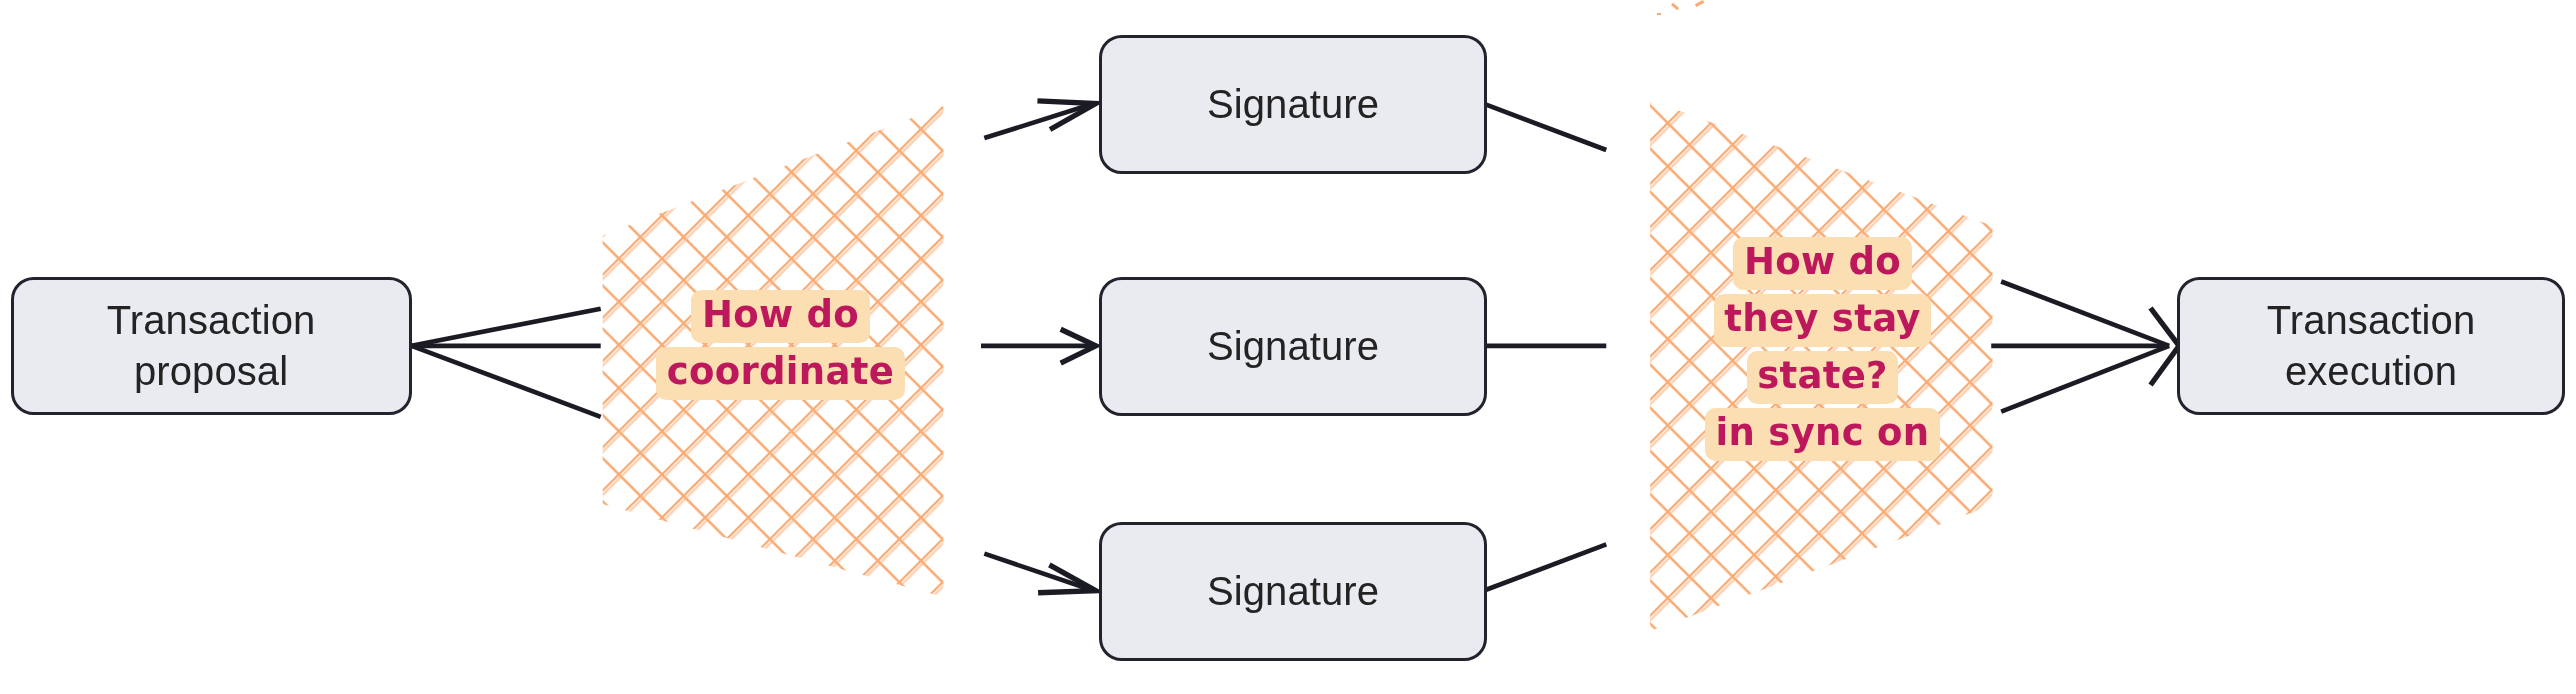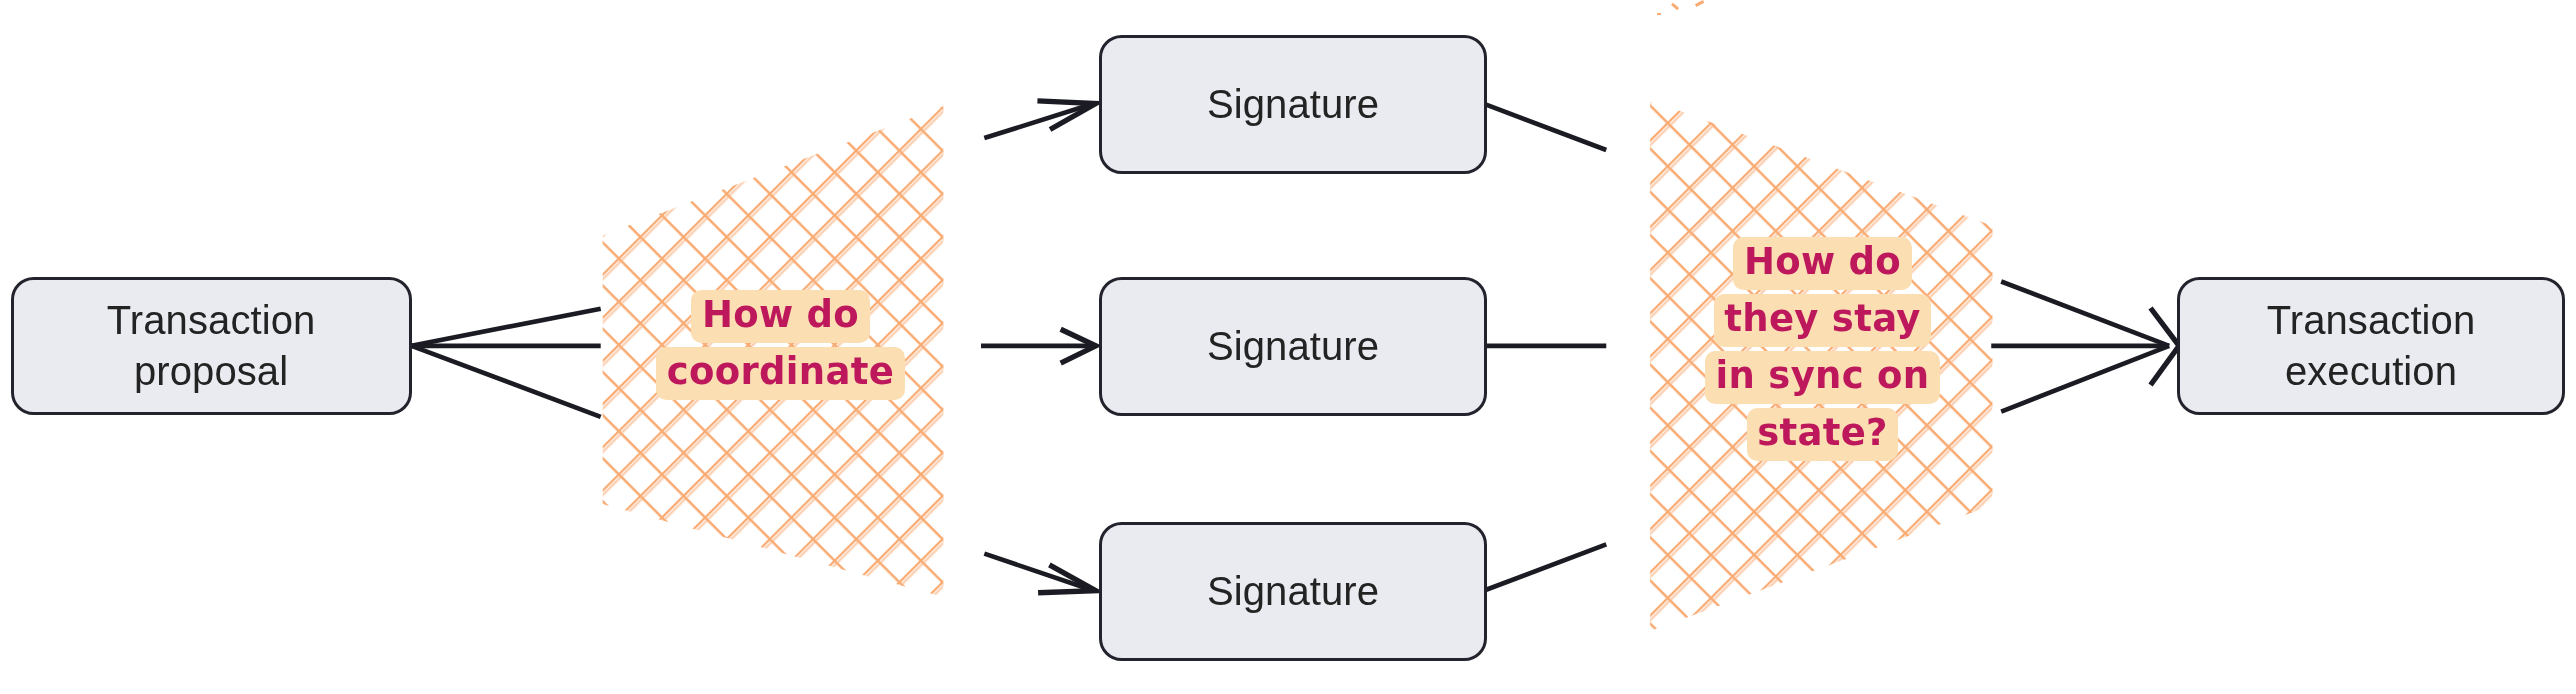--- a/index.html
+++ b/index.html
@@ -159,22 +159,22 @@
       <g clip-path="url(#clip2)">
         <rect x="0" y="0" width="530" height="800" fill="url(#xhatch2)"></rect>
         <rect x="0" y="0" width="530" height="800" fill="url(#xhatch2)" opacity="0.55" transform="translate(4,3)"></rect>
       </g>
     </svg>
   </div>
 
   <div class="note-stack" style="left:1653px; top:163px; width:339px; height:372px;">
     <span class="note-line">How do</span>
     <span class="note-line">they stay</span>
+    <span class="note-line">state?</span>
     <span class="note-line">in sync on</span>
-    <span class="note-line">state?</span>
   </div>
 
   <div class="stray" style="left:1671px; top:4.6px; width:8px; height:3.3px; transform:rotate(40deg);"></div>
   <div class="stray" style="left:1695px; top:2px; width:9.3px; height:2.7px; transform:rotate(-28deg);"></div>
   <div class="stray" style="left:1657px; top:13.3px; width:4px; height:2px;"></div>
 
   <div class="node" style="left:10.6px; top:277px; width:401px; height:138px;">
     <span class="node-label">Transaction
 proposal</span>
   </div>

